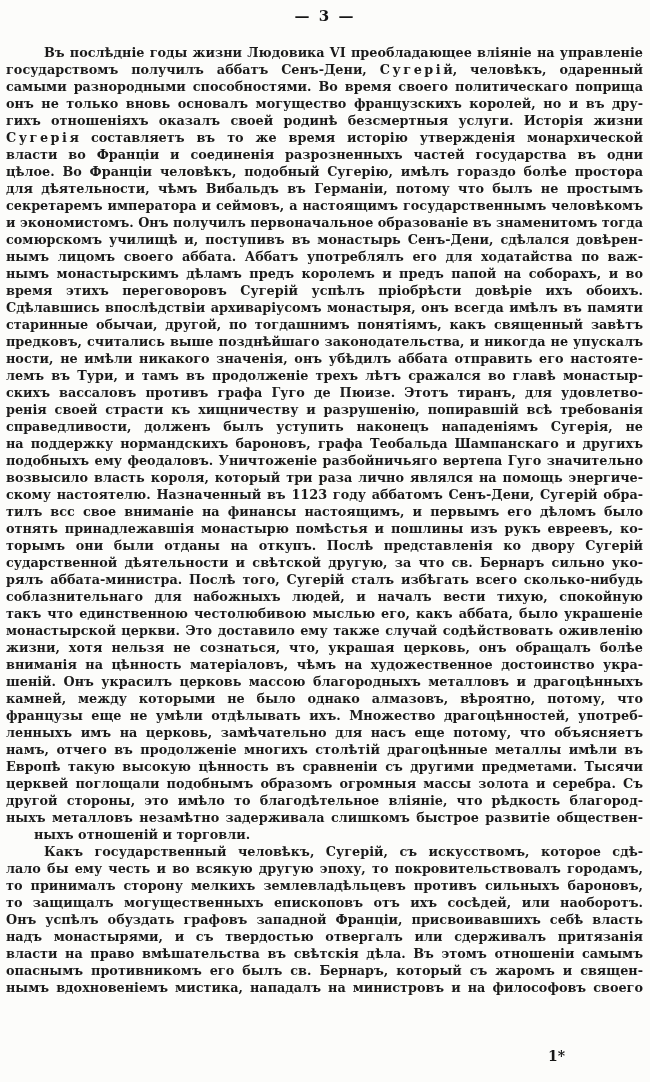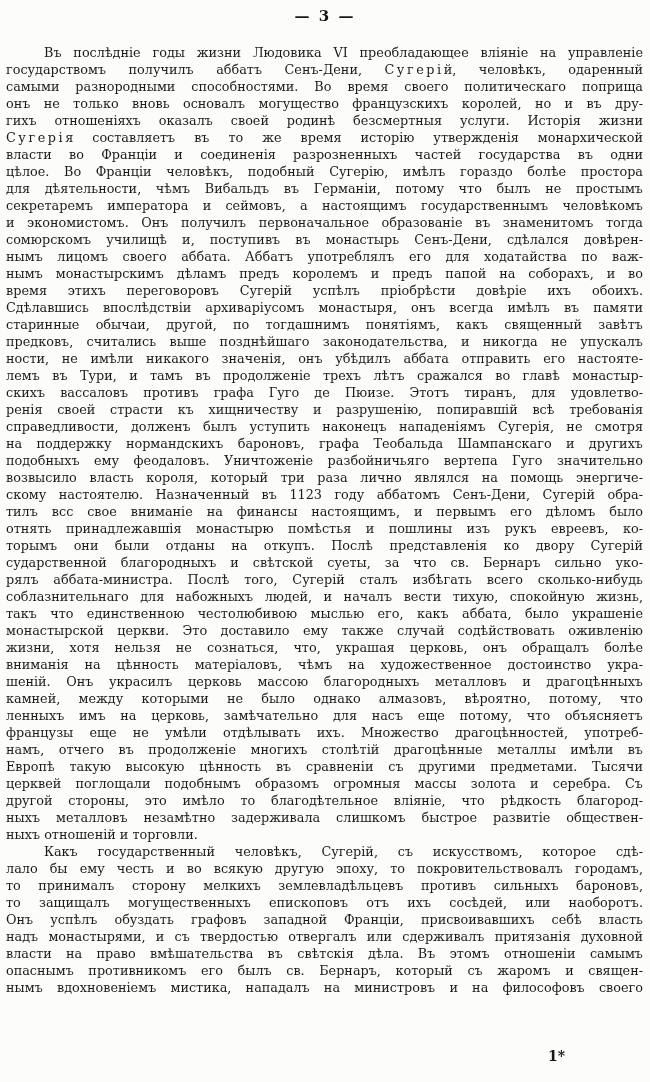--- a/index.html
+++ b/index.html
@@ -32,23 +32,24 @@
     font-size: 12.8px;
     line-height: 17px;
   }
   .line {
     height: 17px;
     overflow: hidden;
     text-align: justify;
     text-align-last: justify;
     -moz-text-align-last: justify;
     white-space: normal;
+    font-weight: bold;
   }
   .line.indent { padding-left: 38px; }
-  .line.para-end { text-align-last: left; -moz-text-align-last: left; }
+  .line.para-end { text-align-last: left; margin-left: 28px; -moz-text-align-last: left; }
   .footer-mark {
     position: absolute;
     top: 1048px;
     left: 548px;
     font-weight: bold;
     font-size: 14px;
     color: #161616;
   }
 </style>
 </head>
@@ -81,31 +82,31 @@
       <div class="line">скихъ вассаловъ противъ графа Гуго де Пюизе. Этотъ тиранъ, для удовлетво-</div>
       <div class="line">ренія своей страсти къ хищничеству и разрушенію, попиравшій всѣ требованія</div>
       <div class="line">справедливости, долженъ былъ уступить наконецъ нападеніямъ Сугерія, не смотря</div>
       <div class="line">на поддержку нормандскихъ бароновъ, графа Теобальда Шампанскаго и другихъ</div>
       <div class="line">подобныхъ ему феодаловъ. Уничтоженіе разбойничьяго вертепа Гуго значительно</div>
       <div class="line">возвысило власть короля, который три раза лично являлся на помощь энергиче-</div>
       <div class="line">скому настоятелю. Назначенный въ 1123 году аббатомъ Сенъ-Дени, Сугерій обра-</div>
       <div class="line">тилъ всс свое вниманіе на финансы настоящимъ, и первымъ его дѣломъ было</div>
       <div class="line">отнять принадлежавшія монастырю помѣстья и пошлины изъ рукъ евреевъ, ко-</div>
       <div class="line">торымъ они были отданы на откупъ. Послѣ представленія ко двору Сугерій</div>
-      <div class="line">сударственной благородныхъ и свѣтской суеты, за что св. Бернаръ сильно уко-</div>
+      <div class="line">сударственной дѣятельности и свѣтской другую, за что св. Бернаръ сильно уко-</div>
       <div class="line">рялъ аббата-министра. Послѣ того, Сугерій сталъ избѣгать всего сколько-нибудь</div>
       <div class="line">соблазнительнаго для набожныхъ людей, и началъ вести тихую, спокойную жизнь,</div>
       <div class="line">такъ что единственною честолюбивою мыслью его, какъ аббата, было украшеніе</div>
       <div class="line">монастырской церкви. Это доставило ему также случай содѣйствовать оживленію</div>
       <div class="line">жизни, хотя нельзя не сознаться, что, украшая церковь, онъ обращалъ болѣе</div>
       <div class="line">вниманія на цѣнность матеріаловъ, чѣмъ на художественное достоинство укра-</div>
       <div class="line">шеній. Онъ украсилъ церковь массою благородныхъ металловъ и драгоцѣнныхъ</div>
       <div class="line">камней, между которыми не было однако алмазовъ, вѣроятно, потому, что</div>
+      <div class="line">французы еще не умѣли отдѣлывать ихъ. Множество драгоцѣнностей, употреб-</div>
       <div class="line">ленныхъ имъ на церковь, замѣчательно для насъ еще потому, что объясняетъ</div>
-      <div class="line">французы еще не умѣли отдѣлывать ихъ. Множество драгоцѣнностей, употреб-</div>
       <div class="line">намъ, отчего въ продолженіе многихъ столѣтій драгоцѣнные металлы имѣли въ</div>
       <div class="line">Европѣ такую высокую цѣнность въ сравненіи съ другими предметами. Тысячи</div>
       <div class="line">церквей поглощали подобнымъ образомъ огромныя массы золота и серебра. Съ</div>
       <div class="line">другой стороны, это имѣло то благодѣтельное вліяніе, что рѣдкость благород-</div>
       <div class="line">ныхъ металловъ незамѣтно задерживала слишкомъ быстрое развитіе обществен-</div>
       <div class="line para-end">ныхъ отношеній и торговли.</div>
       <div class="line indent">Какъ государственный человѣкъ, Сугерій, съ искусствомъ, которое сдѣ-</div>
       <div class="line">лало бы ему честь и во всякую другую эпоху, то покровительствовалъ городамъ,</div>
       <div class="line">то принималъ сторону мелкихъ землевладѣльцевъ противъ сильныхъ бароновъ,</div>
       <div class="line">то защищалъ могущественныхъ епископовъ отъ ихъ сосѣдей, или наоборотъ.</div>

